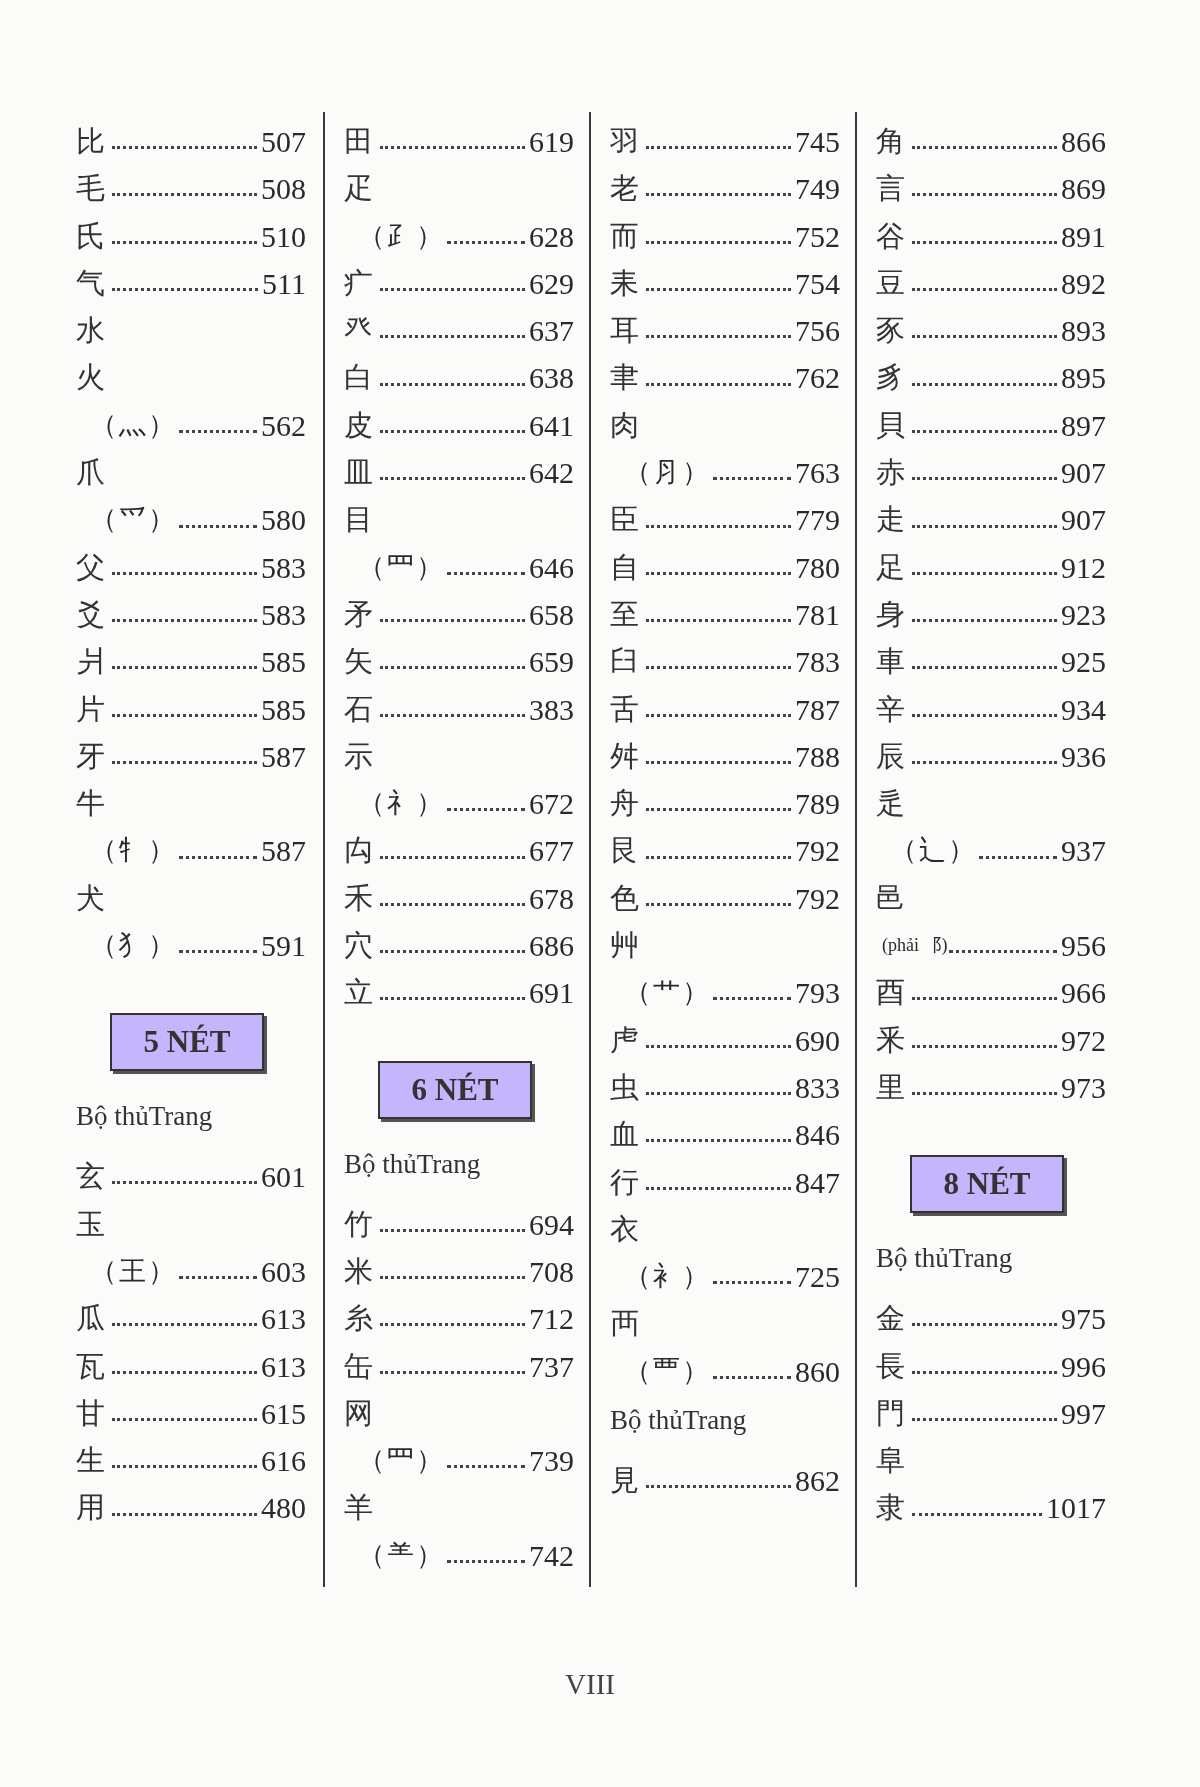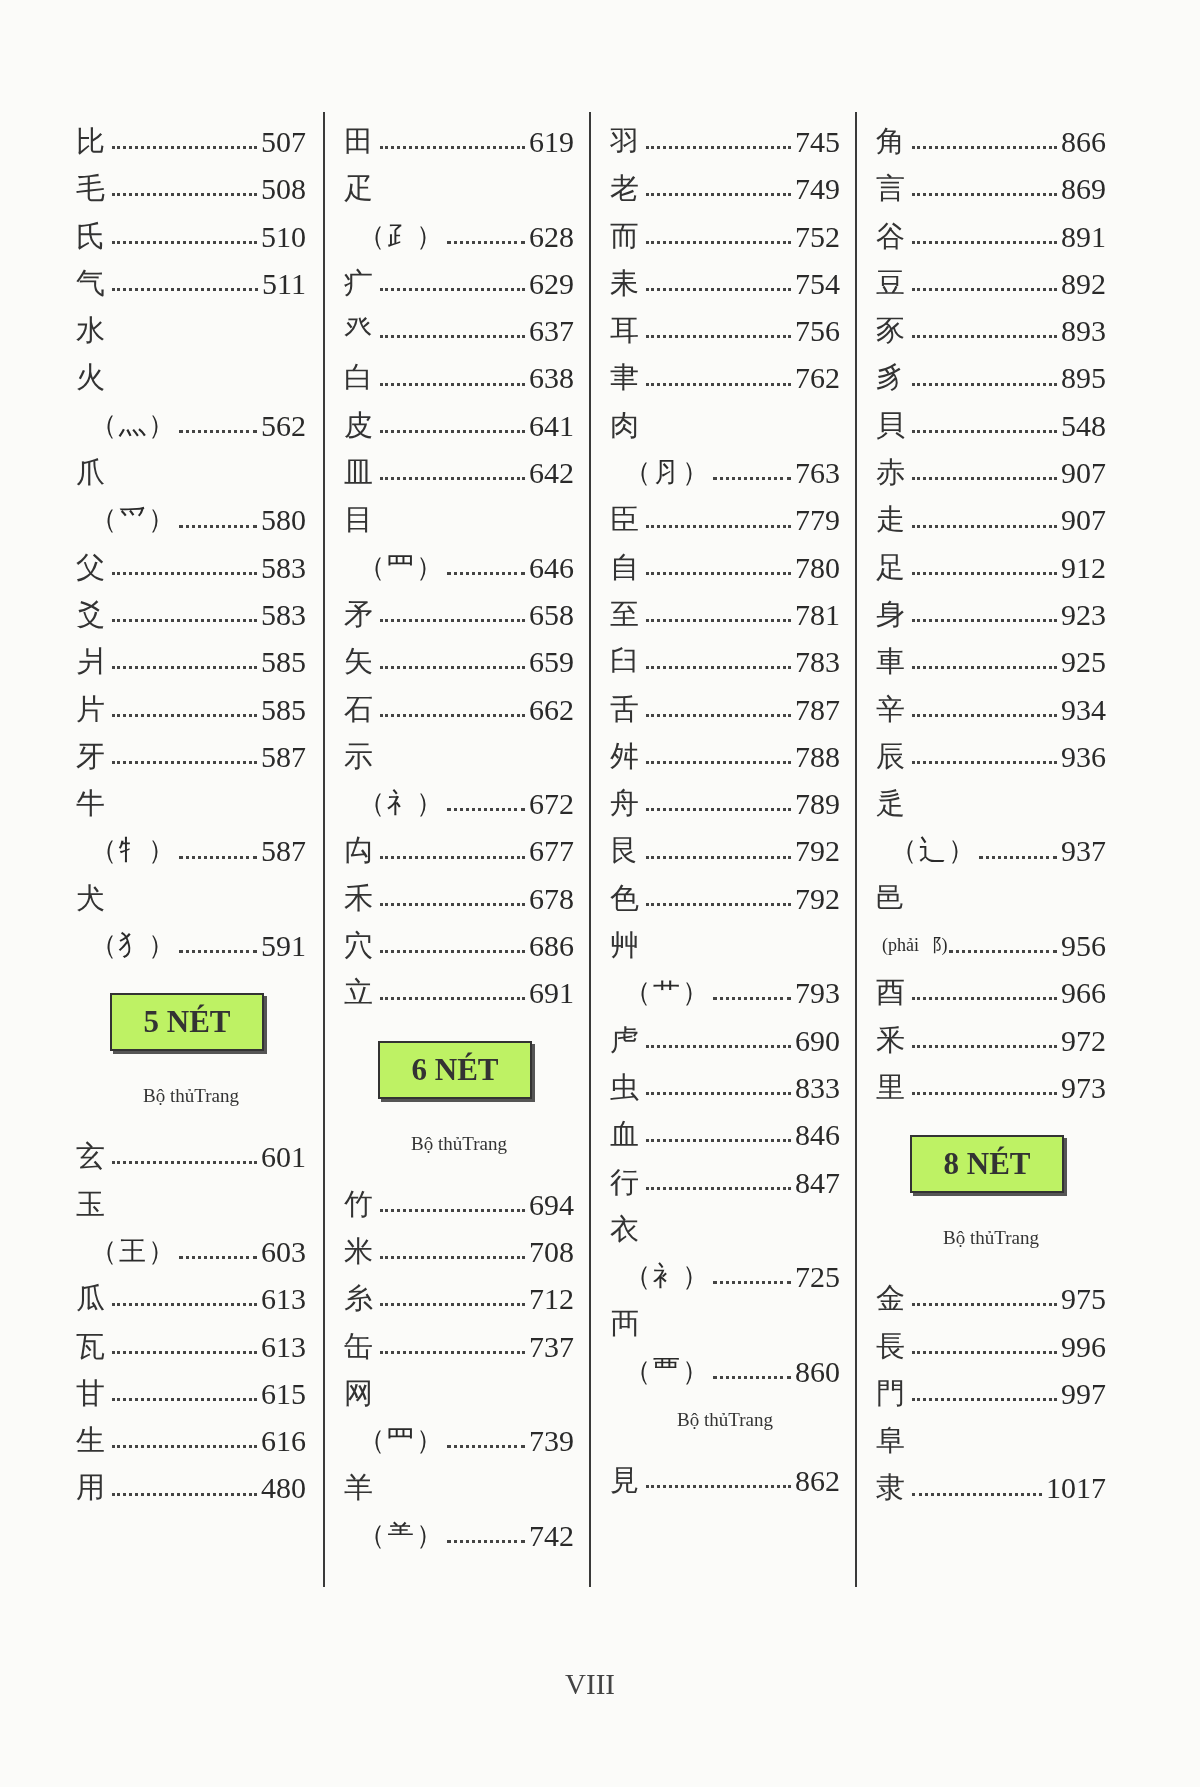--- a/index.html
+++ b/index.html
@@ -24,27 +24,27 @@
     display: flex; align-items: center; position: relative;
   }
   .row .hz { font-family: "DejaVu Sans", sans-serif; font-size: 29px; width: 34px; display:inline-block; text-align:left; color:#333; }
   .row .sub { padding-left: 14px; font-size: 27px; letter-spacing: 2px; }
   .row .sub.latin { padding-left: 6px; letter-spacing: 0; font-size: 18px; }
   .row .dots {
     flex: 1; border-bottom: 3px dotted #444; height: 0; margin: 12px 4px 0 2px; align-self: center;
   }
   .row .pg { font-size: 30px; min-width: 44px; text-align: right; }
   .heading-box {
-    margin: 24px 0 20px 34px; width: 150px; height: 54px;
+    margin: 44px 0 20px 34px; width: 150px; height: 54px;
     border: 2px solid #333; box-shadow: 3px 3px 0 #555;
-    background: #bef264;
+    background: #c4b5fd;
     text-align: center; line-height: 54px; font-size: 31px; font-weight: bold; color:#333;
   }
   .col-header {
-    display: flex; justify-content: center; font-size: 19px; height: 50px; line-height: 50px;
+    display: flex; justify-content: flex-start; font-size: 27px; height: 50px; line-height: 50px;
     margin-bottom: 12px; color:#333;
   }
   .footer {
     position: absolute; top: 1656px; left: 0; width: 1180px; text-align: center;
     font-size: 29px; color:#444;margin-top:12px;
   }
 </style>
 </head>
 <body>
 
@@ -230,21 +230,21 @@
       <span class="pg">658</span>
     </div>
     <div class="row">
       <span class="hz">矢</span>
       <span class="dots"></span>
       <span class="pg">659</span>
     </div>
     <div class="row">
       <span class="hz">石</span>
       <span class="dots"></span>
-      <span class="pg">662</span>
+      <span class="pg">383</span>
     </div>
     <div class="row">
       <span class="hz">示</span>
     </div>
     <div class="row">
       <span class="sub">（礻）</span>
       <span class="dots"></span>
       <span class="pg">672</span>
     </div>
     <div class="row">
@@ -474,21 +474,21 @@
       <span class="pg">893</span>
     </div>
     <div class="row">
       <span class="hz">豸</span>
       <span class="dots"></span>
       <span class="pg">895</span>
     </div>
     <div class="row">
       <span class="hz">貝</span>
       <span class="dots"></span>
-      <span class="pg">548</span>
+      <span class="pg">897</span>
     </div>
     <div class="row">
       <span class="hz">赤</span>
       <span class="dots"></span>
       <span class="pg">907</span>
     </div>
     <div class="row">
       <span class="hz">走</span>
       <span class="dots"></span>
       <span class="pg">907</span>

